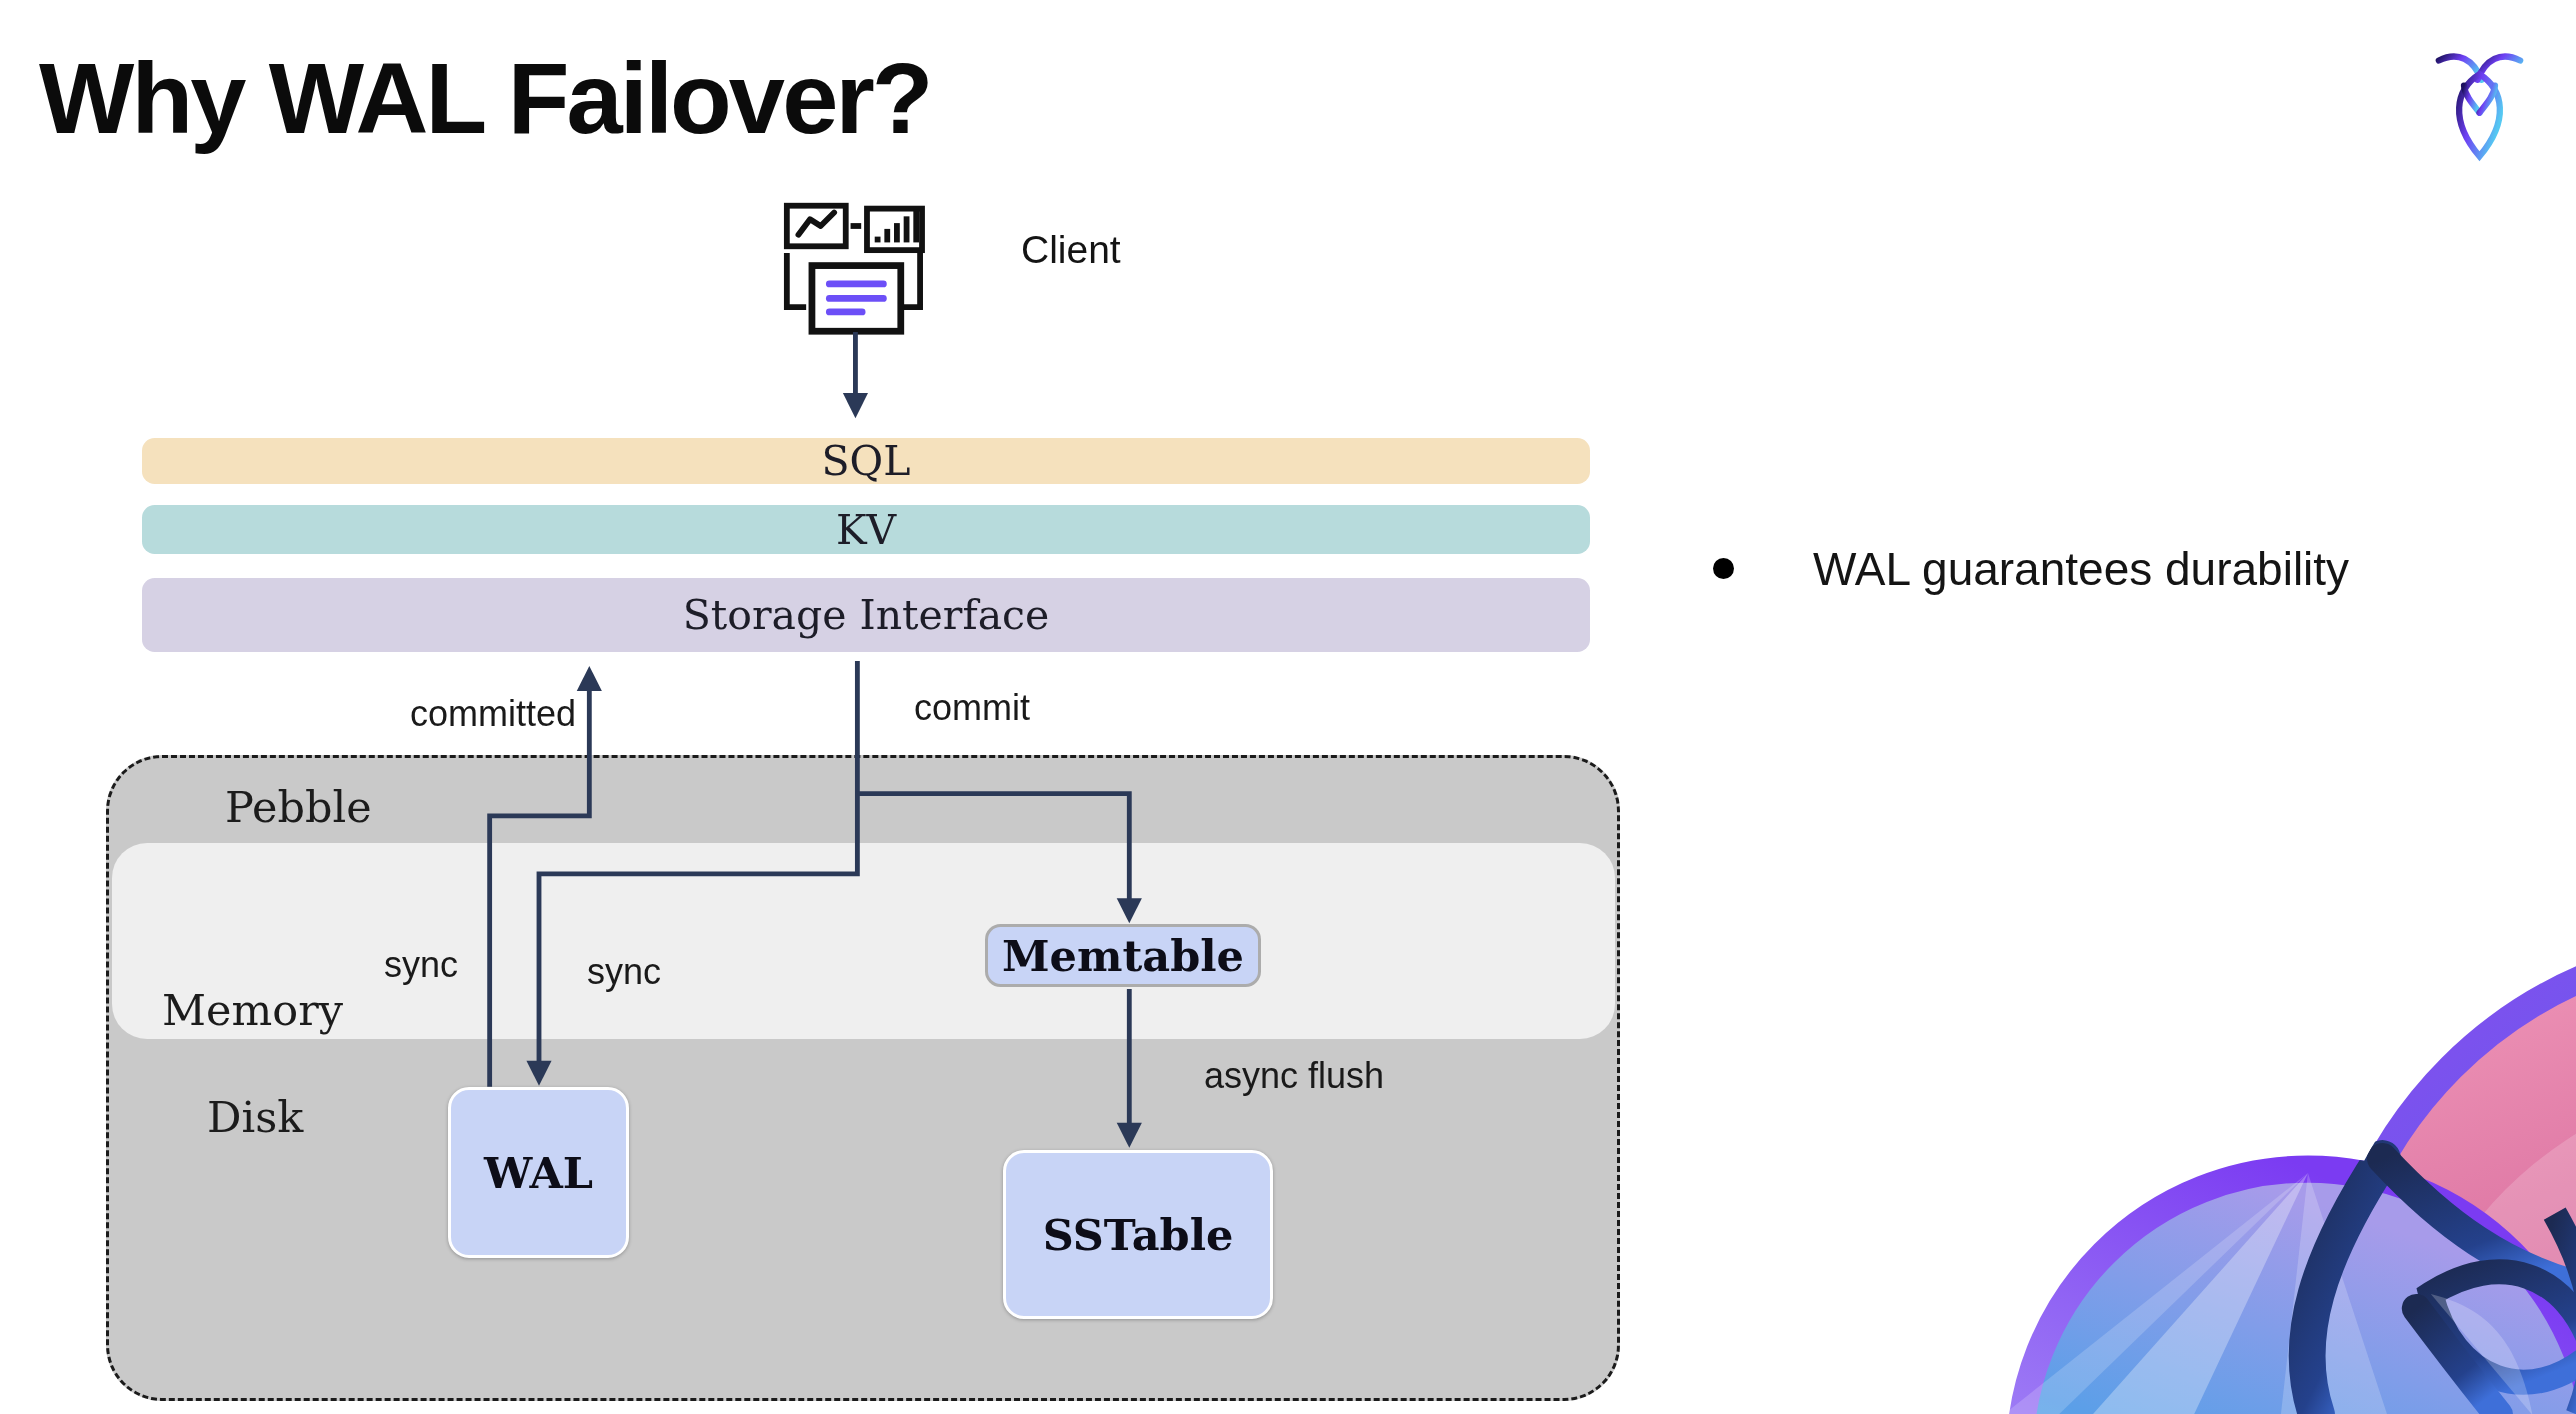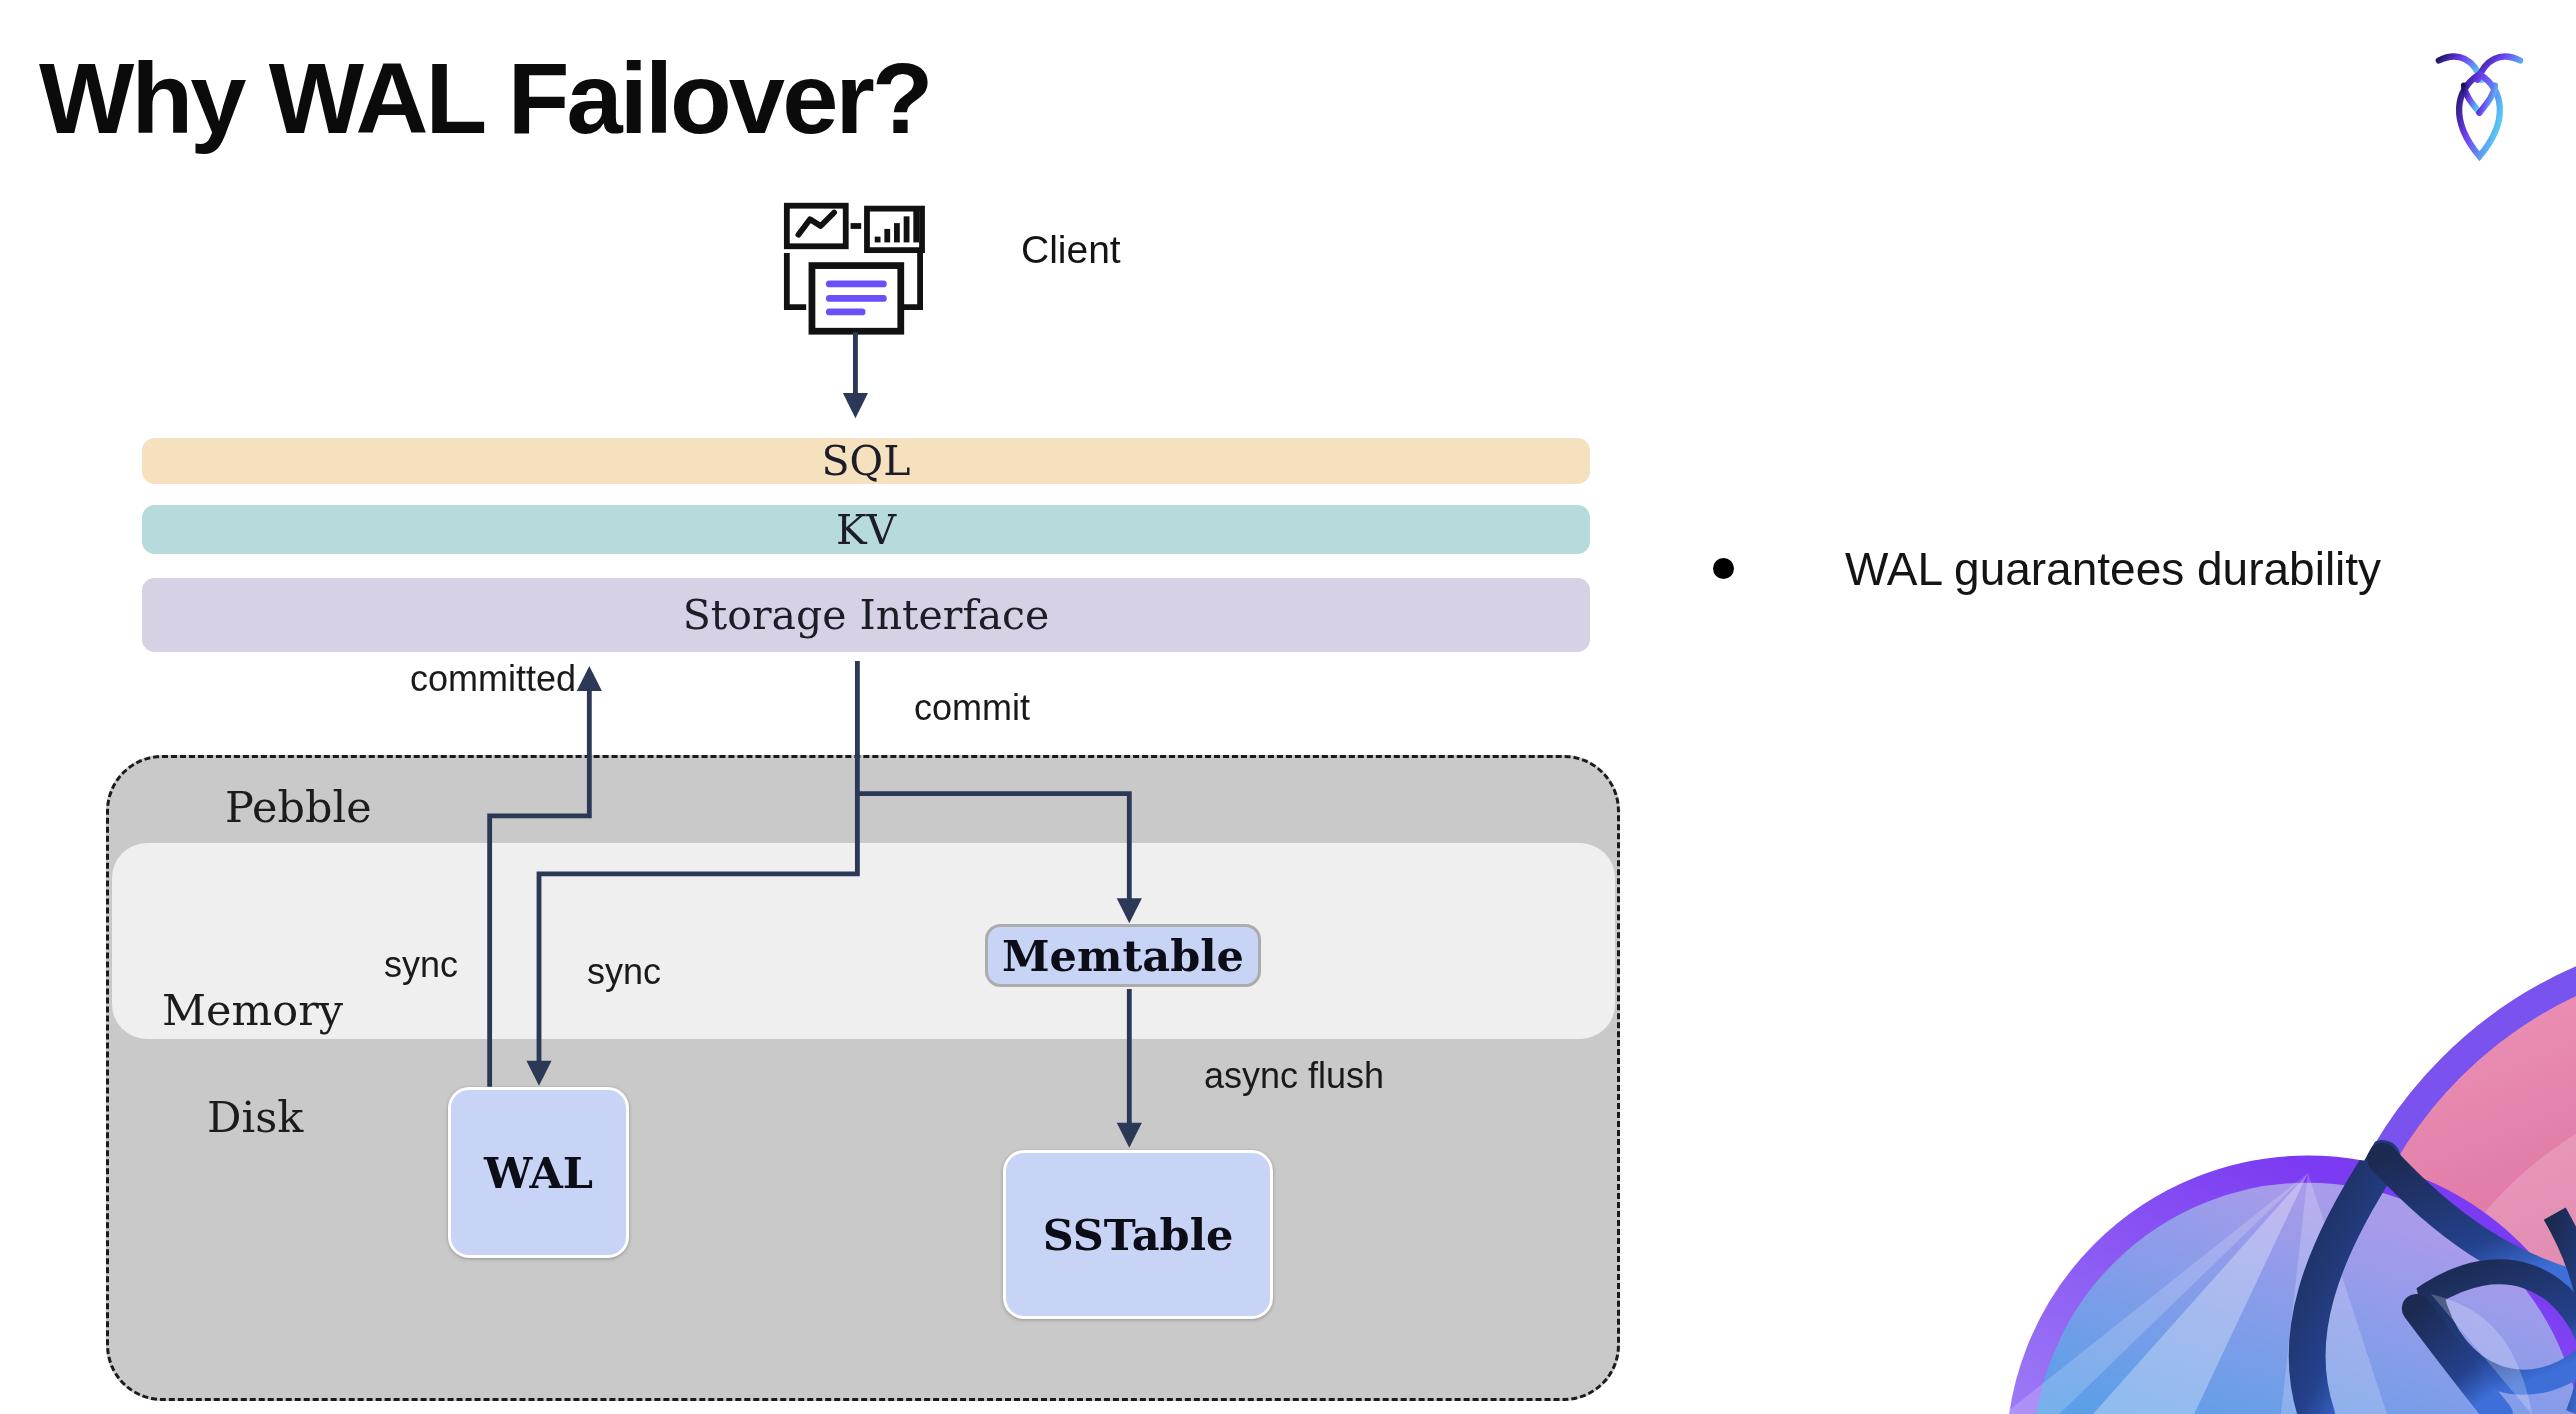--- a/index.html
+++ b/index.html
@@ -87,21 +87,21 @@
   .node-wal      { left:448px;  top:1087px; width:181px; height:171px; }
   .node-memtable { left:985px; top:924px;  width:276px; height:63px; border:3.9px solid #acacac; border-radius:15.5px; box-shadow:none; }
   .node-sstable  { left:1003px; top:1150px; width:270px; height:169px; }
 
   
   .edge-label {
     font-size:36px; color:#1a1a1a; z-index:6;
     font-family:"Liberation Sans", sans-serif;
     white-space:nowrap;
   }
-  .lbl-committed { left:408px;  top:658px; width:170px; text-align:center; }
+  .lbl-committed { left:408px;  top:693px; width:170px; text-align:center; }
   .lbl-commit    { left:914px;  top:687px; }
   .lbl-sync-l    { left:384px;  top:944px; }
   .lbl-sync-r    { left:587px;  top:951px; }
   .lbl-async     { left:1204px; top:1043px;margin-top:12px; }
 
   
   .bullets {
     left:1674px; top:539px; width:875px;
     list-style:none; z-index:2;
   }
@@ -113,21 +113,21 @@
     line-height:61px;
     color:#141414;
     margin-bottom:43px;
   }
   .bullets li::before {
     content:'';
     position:absolute; left:39px; top:19.4px;
     width:21px; height:21px; border-radius:50%;
     background:#000;
   }
-  .bullets li span { display:inline-block; max-width:639px;margin-left:32px; }
+  .bullets li span { display:inline-block; max-width:639px; }
 
   .artwork { right:0; bottom:0; z-index:1; }
 </style>
 </head>
 <body>
 
 <h1 class="abs title">Why WAL Failover?</h1>
 
 <svg class="abs logo" width="97" height="120" viewBox="0 0 100 124">
   <defs>

